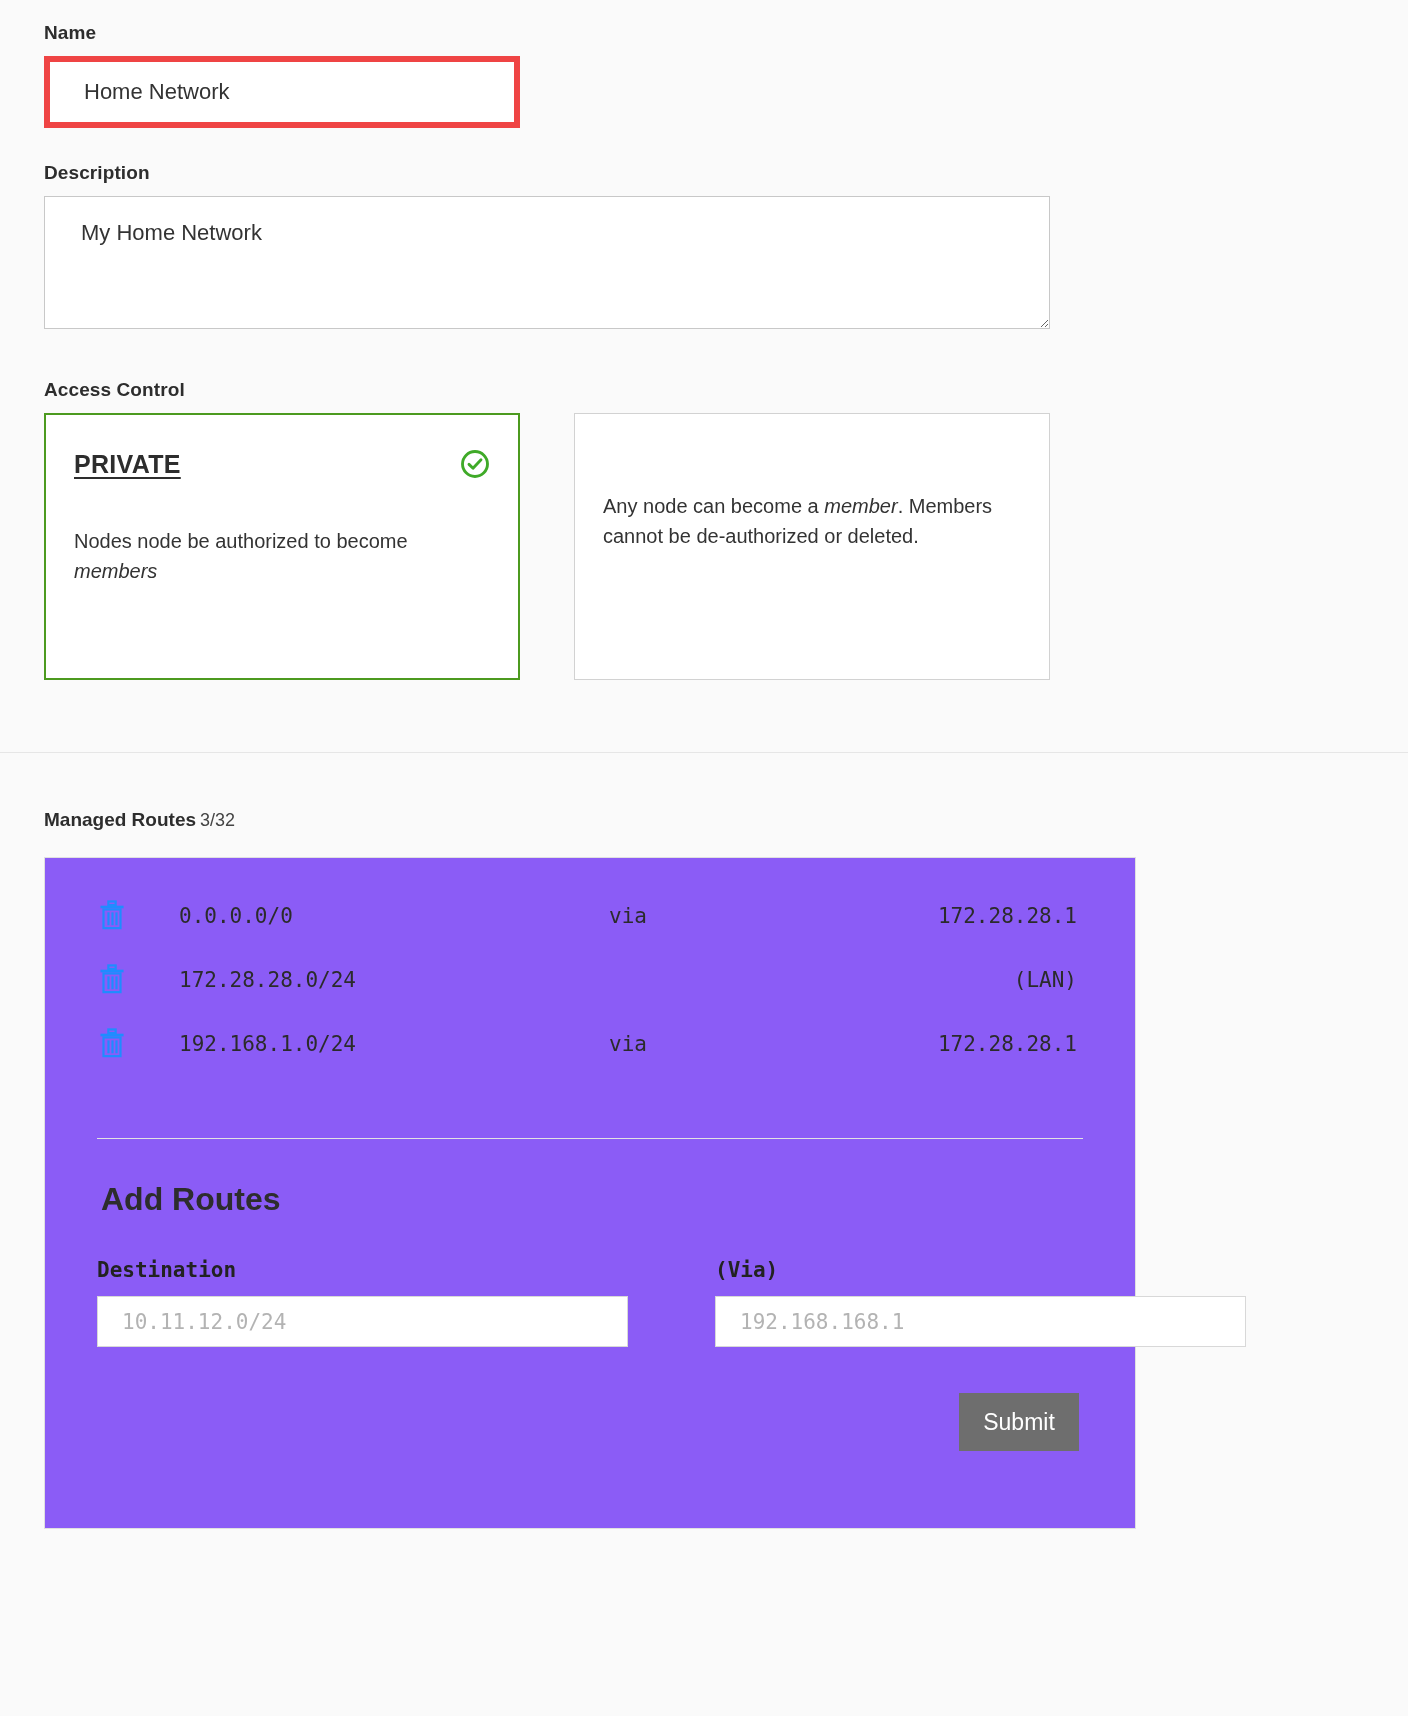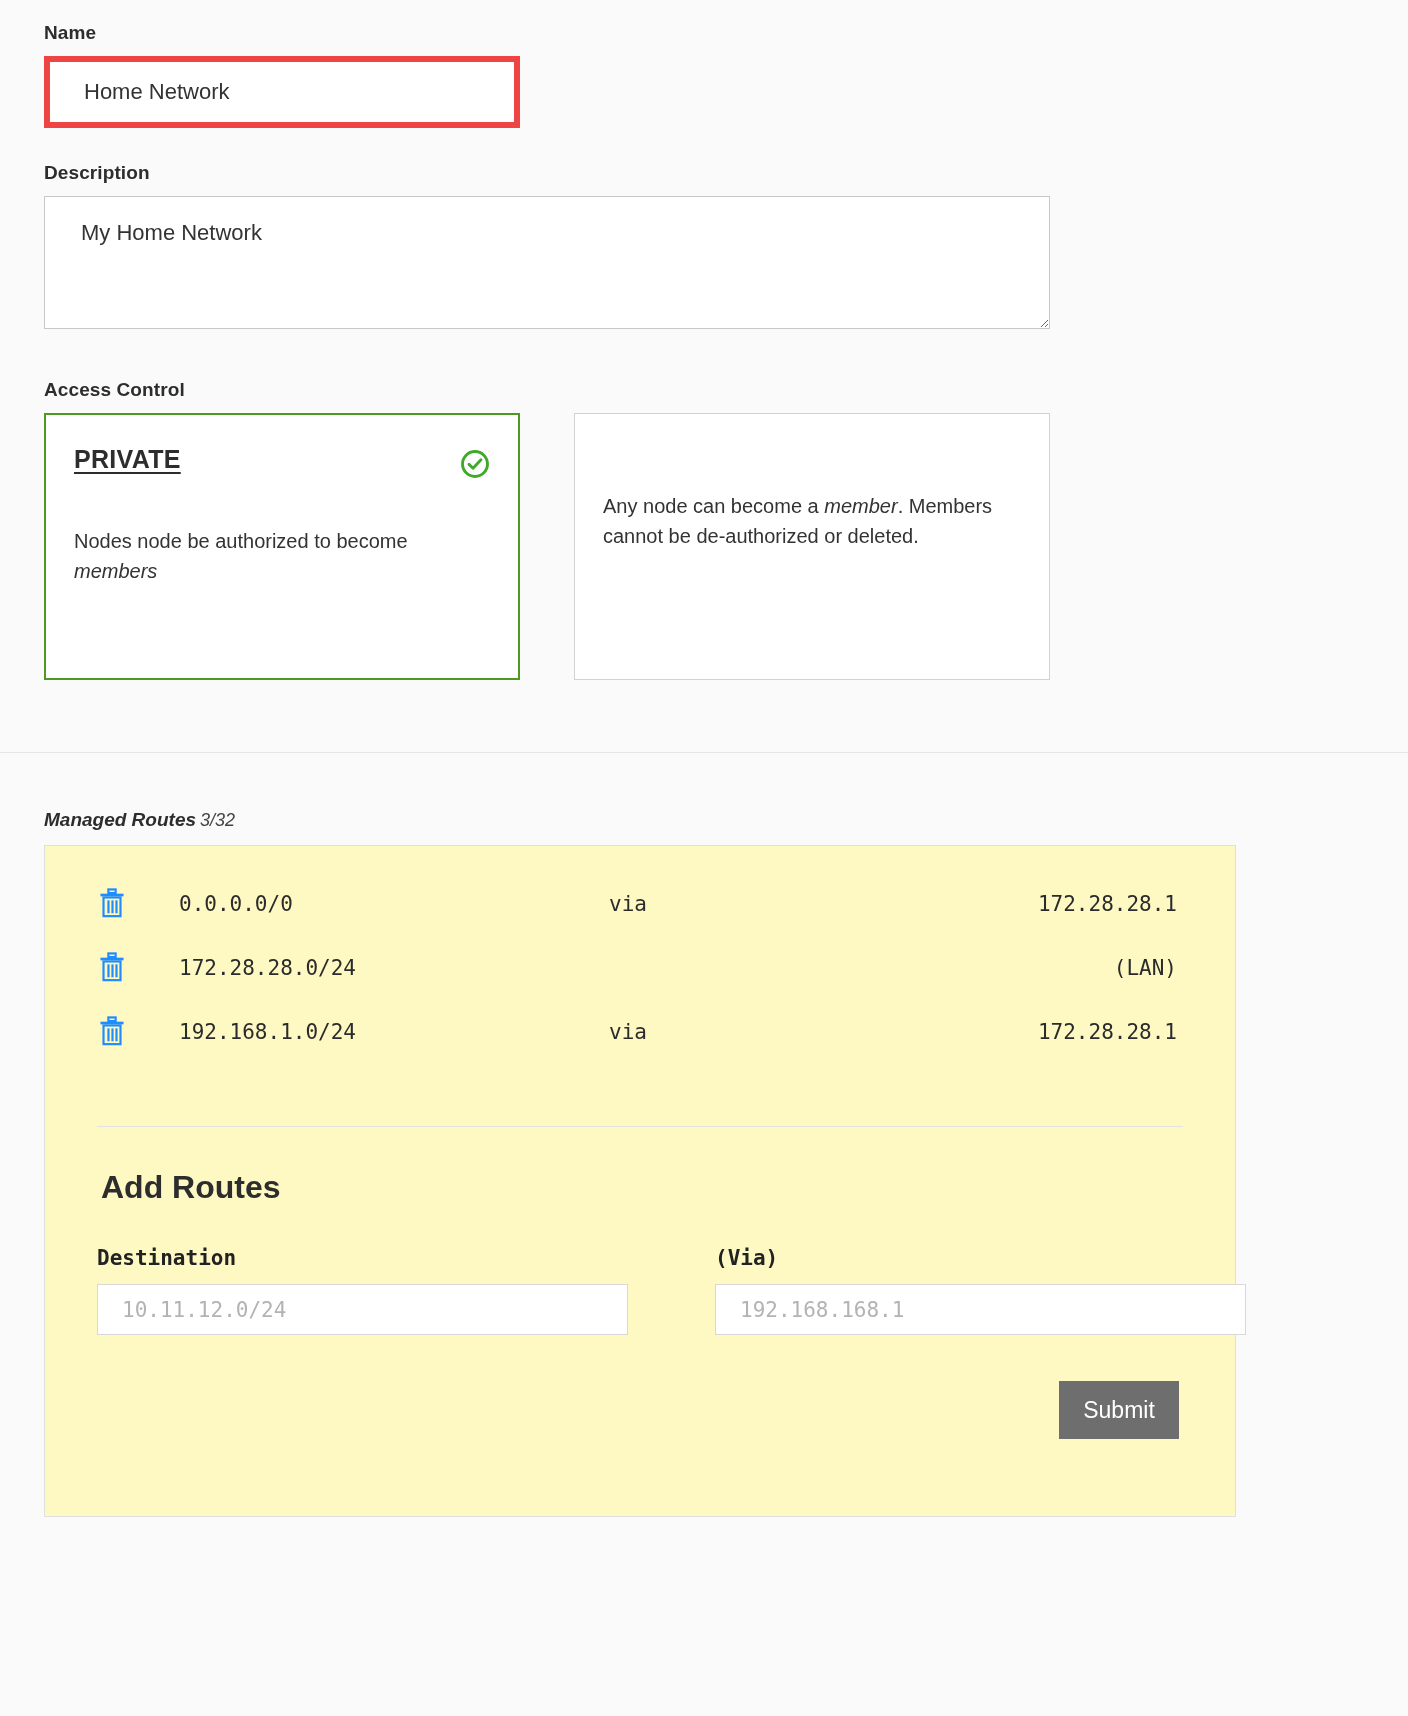--- a/index.html
+++ b/index.html
@@ -76,21 +76,21 @@
     border: 1px solid #d2d2d2;
     padding: 30px 28px 0 28px;
     position: relative;
     cursor: pointer;
   }
   .ac-card.selected {
     border: 2px solid #4c9a1f;
   }
   .ac-head {
     display: flex;
-    align-items: flex-start;
+    align-items: flex-end;
     justify-content: space-between;
   }
   .ac-title {
     font-size: 25px;
     font-weight: bold;
     text-decoration: underline;
     text-underline-offset: 4px;
     color: #2d2d2d;
     letter-spacing: .3px;
   }
@@ -110,35 +110,34 @@
     height: 34px;
     background: #fafafa;
   }
 
   
   .routes-wrap { padding: 0 44px 0 44px; }
   .routes-heading {
     font-size: 19px;
     font-weight: bold;
     color: #2d2d2d;
-    margin: 22px 0 14px 0;
-    font-style: italic;
+    margin: 22px 0 26px 0;
   }
   .routes-heading .count {
     font-weight: normal;
     font-size: 18px;
     color: #444;
     margin-left: 4px;
   }
 
   .routes-panel {
     box-sizing: border-box;
-    width: 1192px;
+    width: 1092px;
     min-height: 672px;
-    background: #fef9c3;
+    background: #8b5cf6;
     border: 1px solid #e0e0e0;
     padding: 26px 0 0 0;
   }
 
   .route-row {
     display: flex;
     align-items: center;
     height: 64px;
     padding: 0 6px 0 52px;
   }

